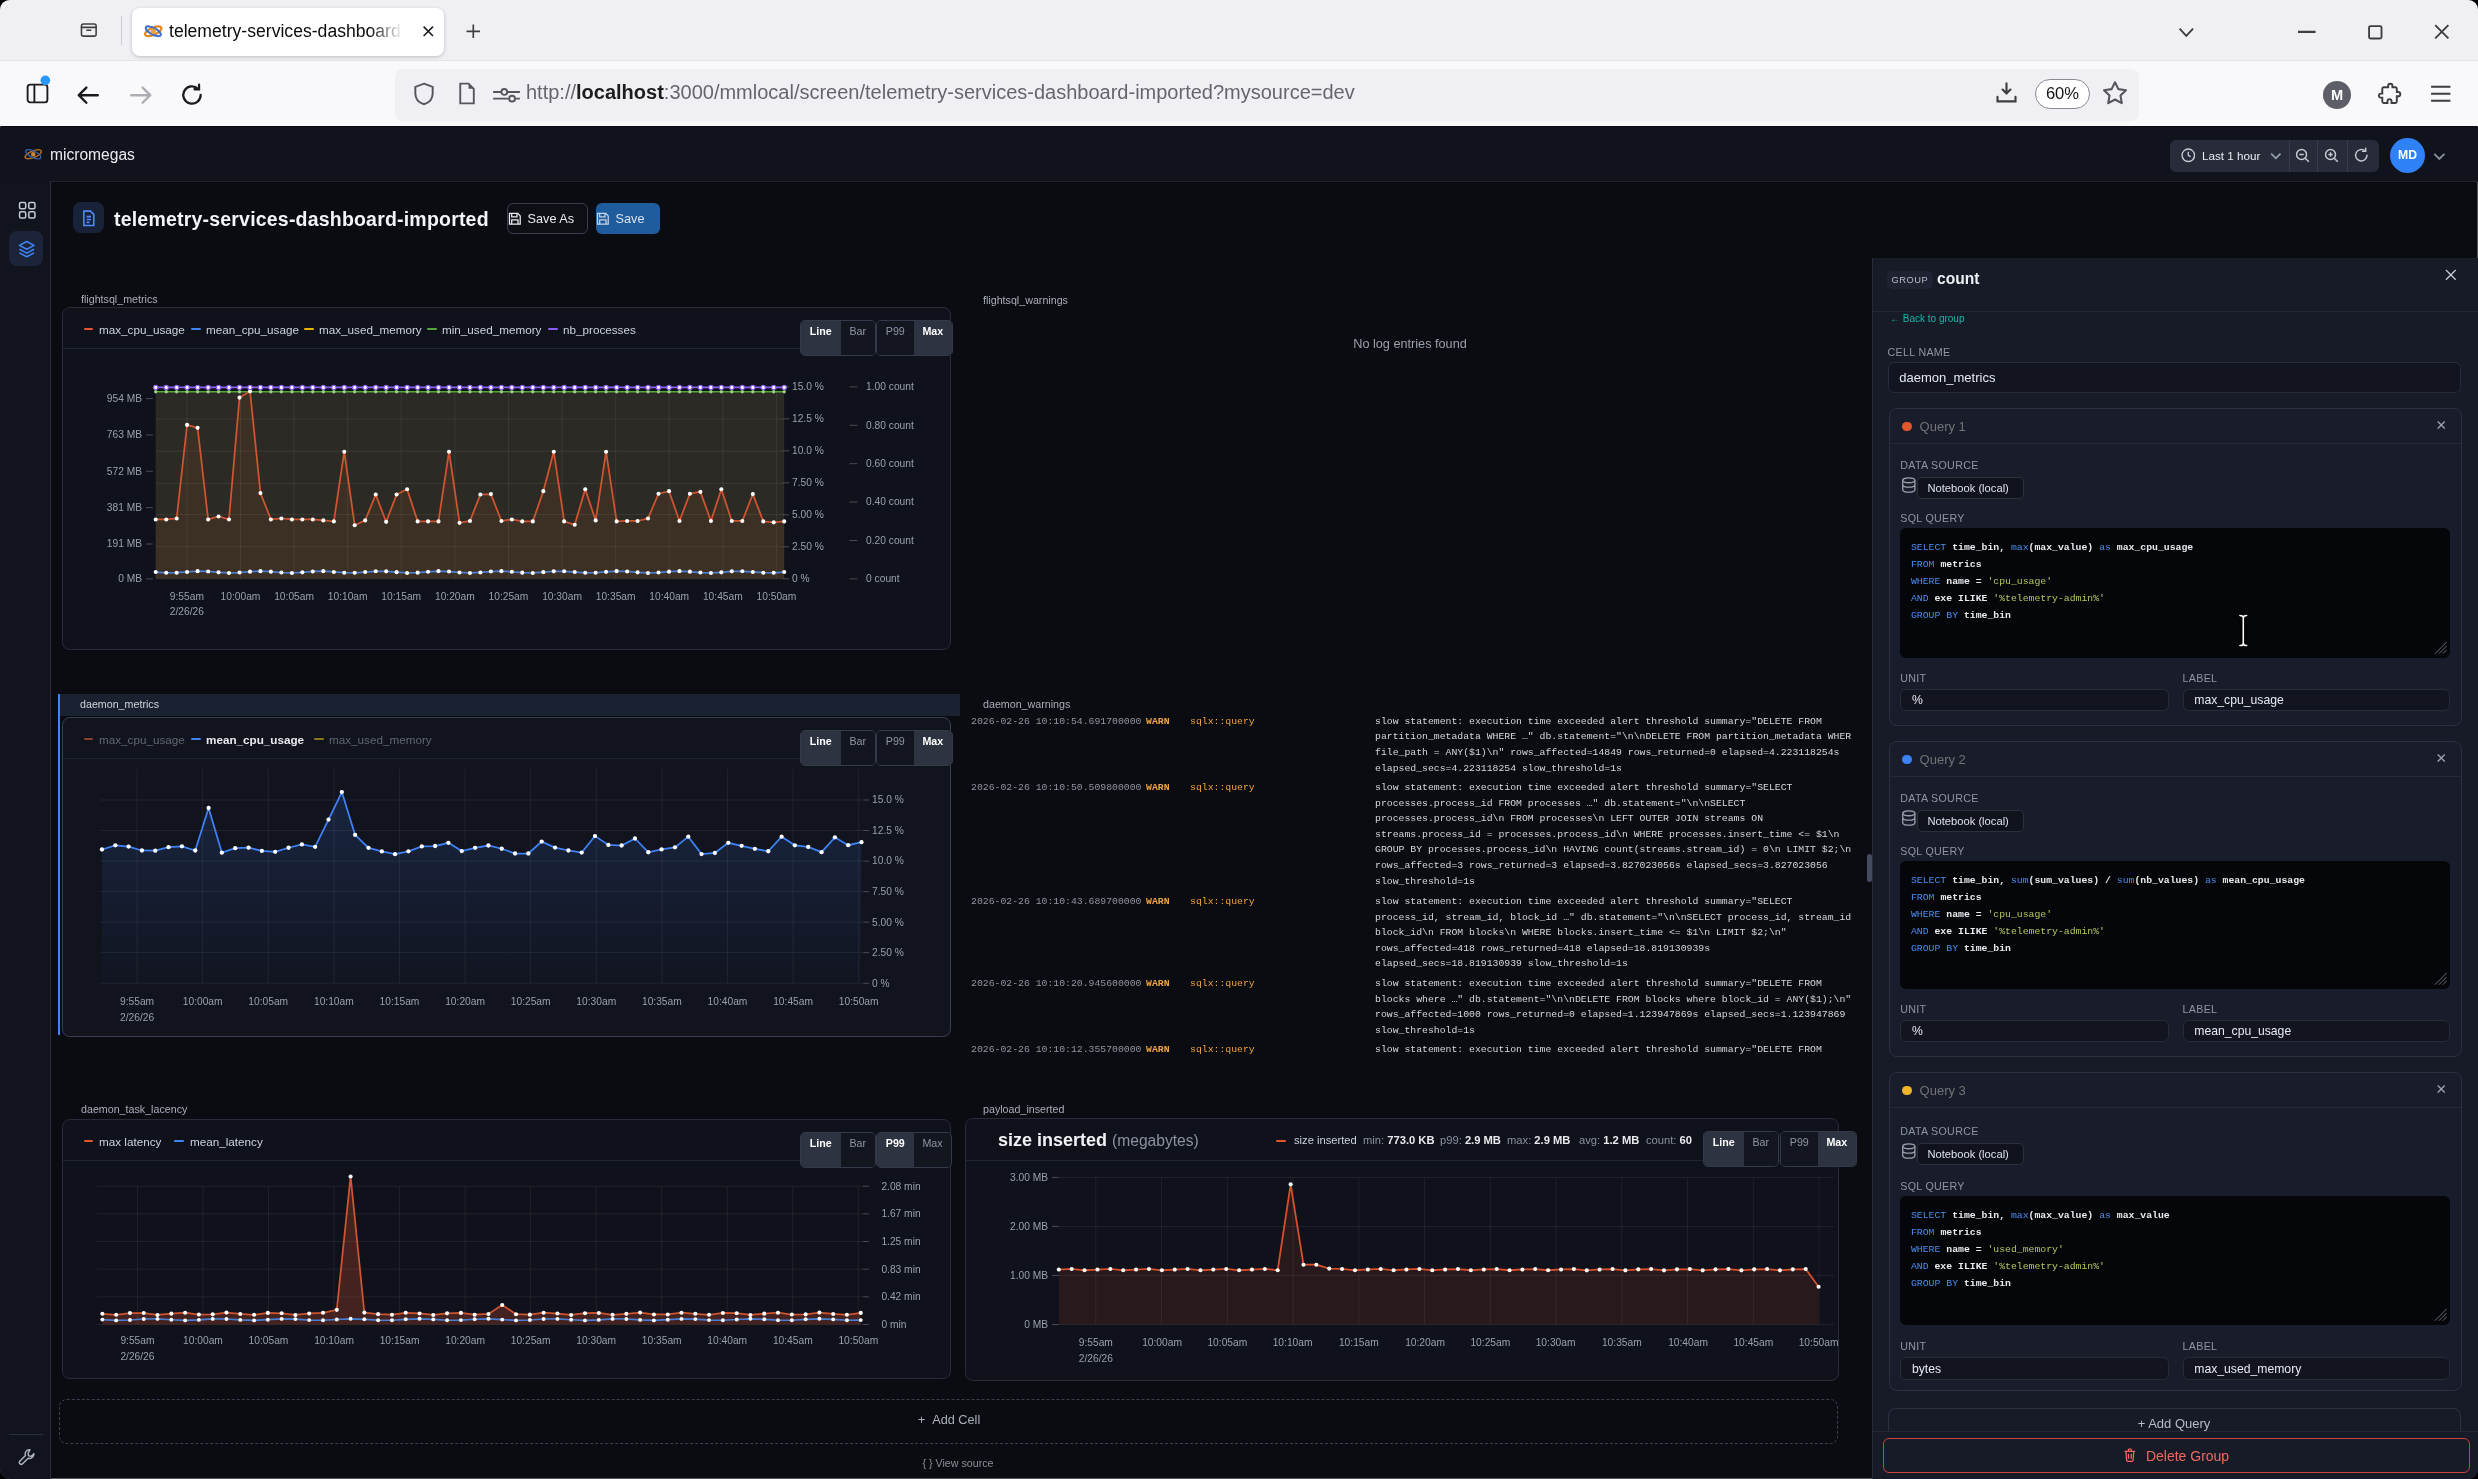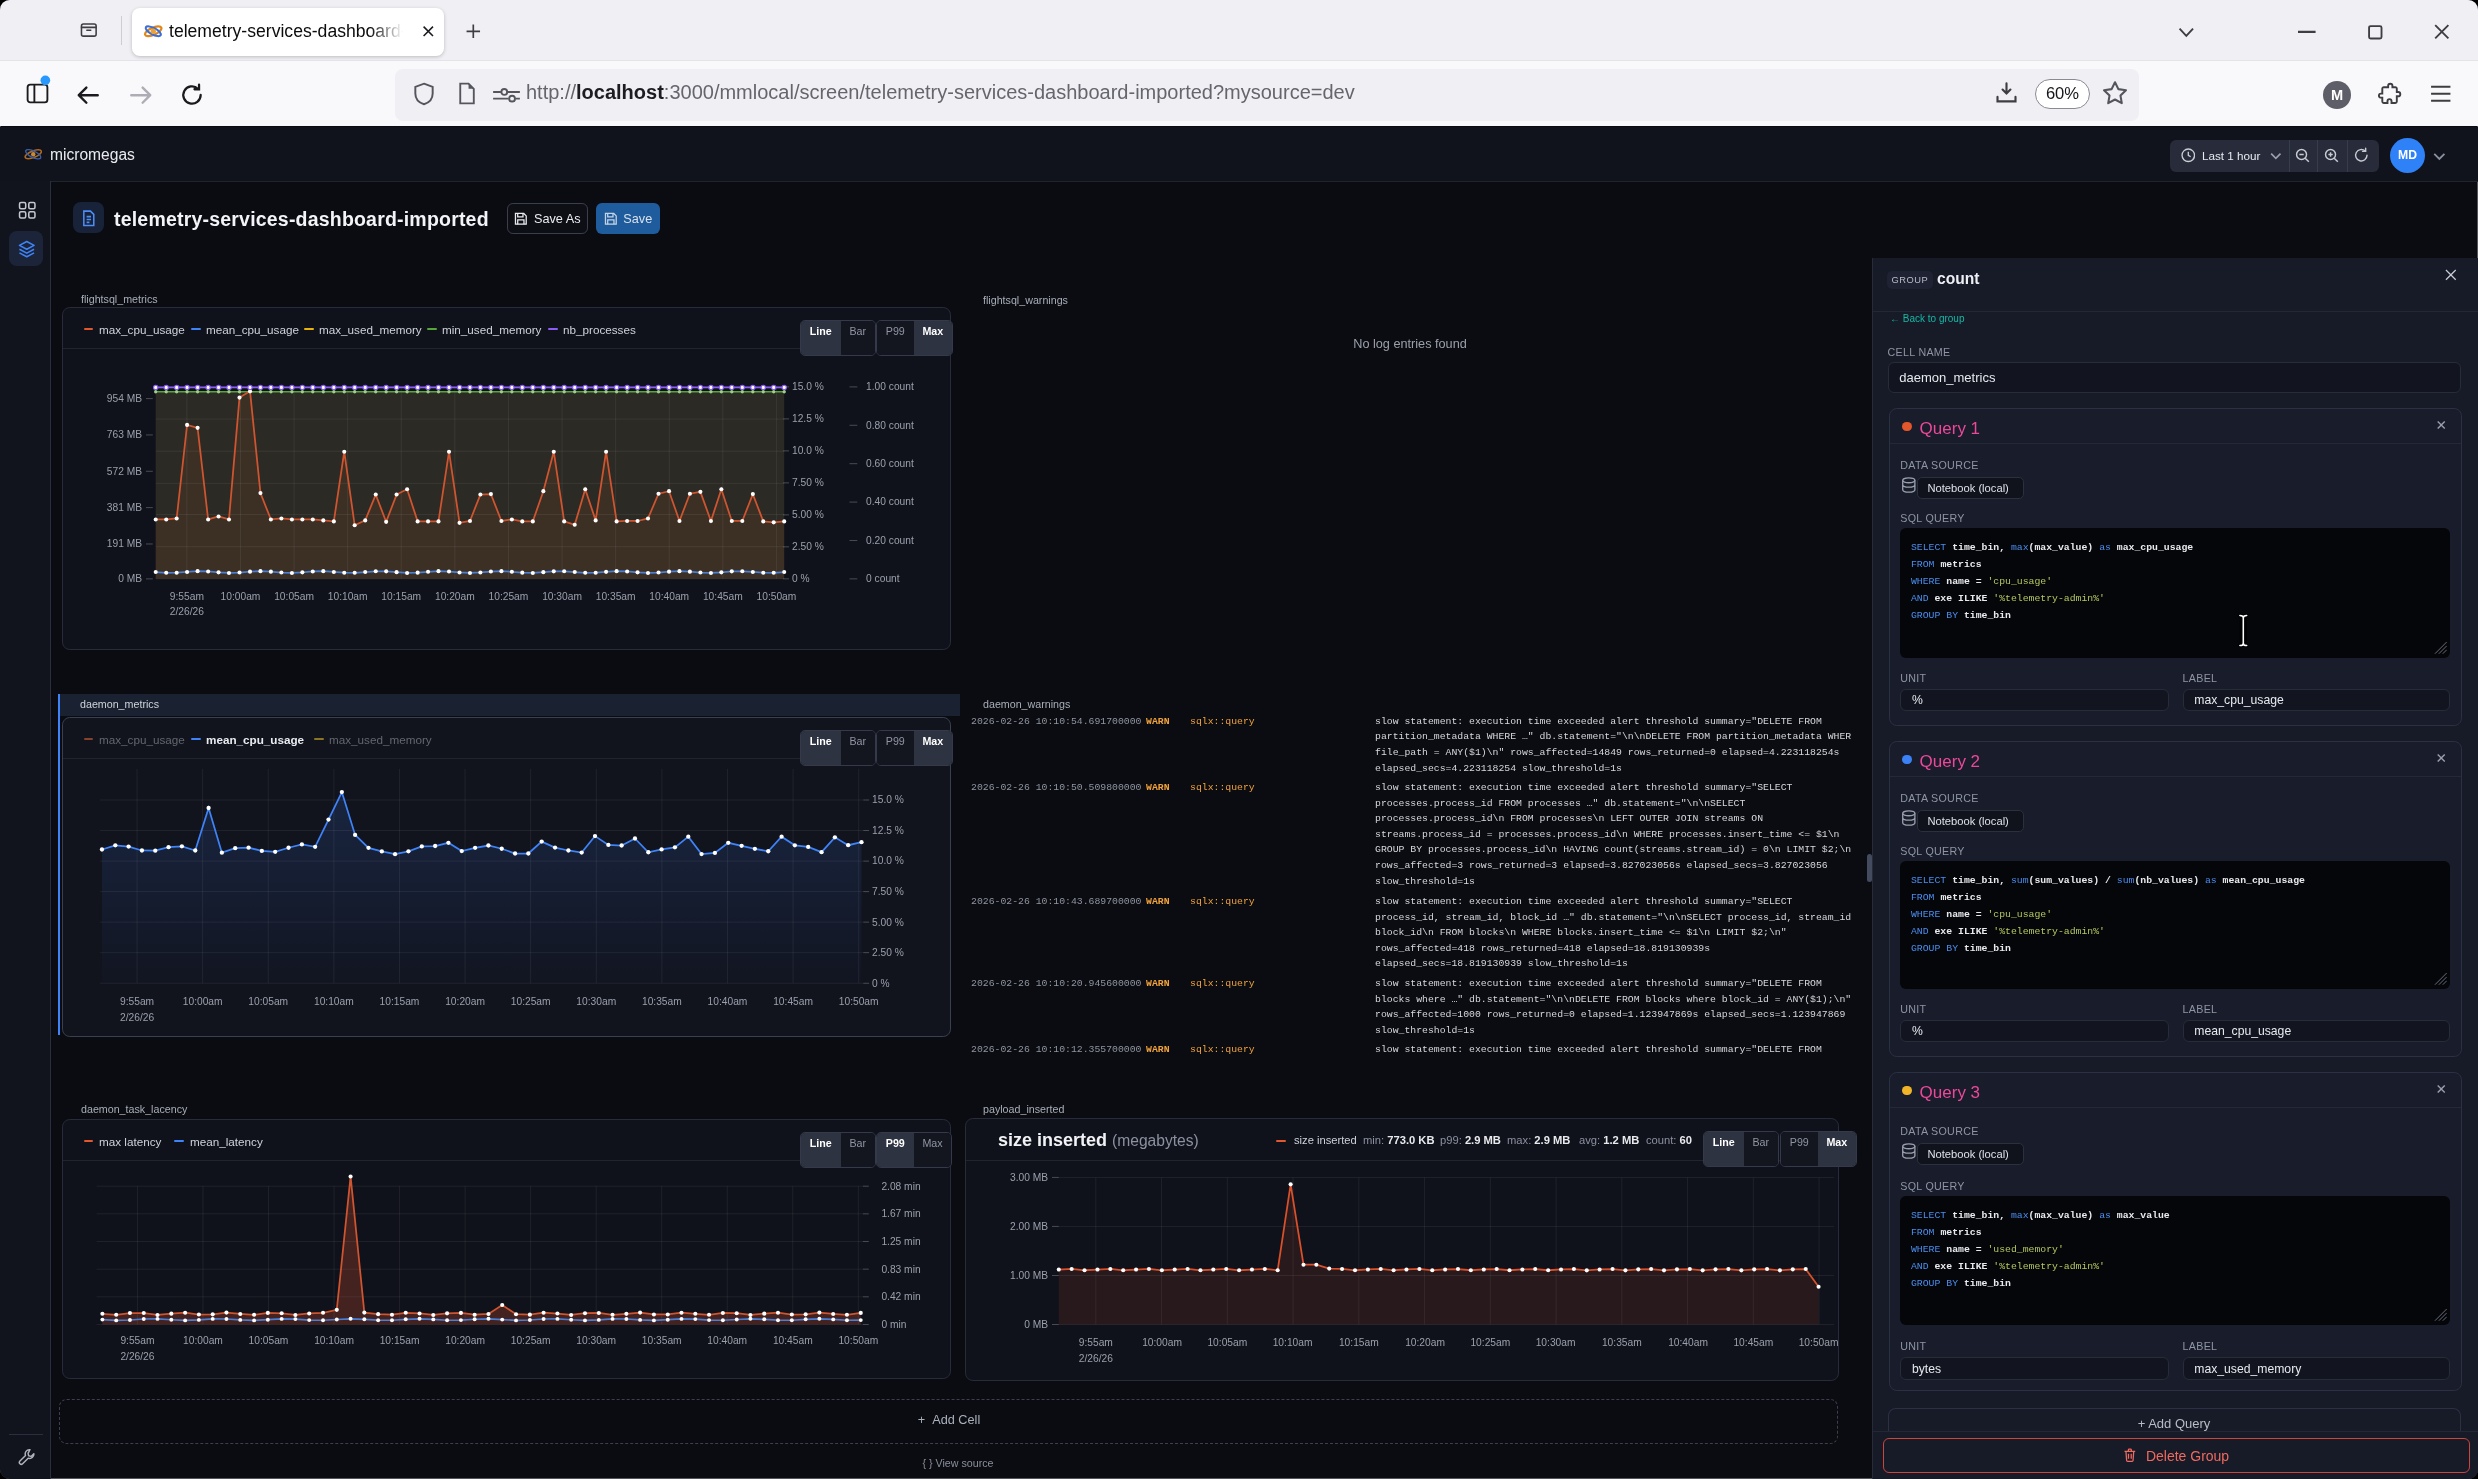--- a/index.html
+++ b/index.html
@@ -18,21 +18,21 @@
 #apphead{position:absolute;left:0;top:127px;width:2478px;height:55px;background:#11131c;border-bottom:1px solid #20242f}
 #brand{position:absolute;left:50px;top:18.5px;font-size:15.6px;color:#e9ebef}
 #timegrp{position:absolute;left:2170px;top:12.7px;width:209px;height:32px;background:#272b3a;border-radius:5.9px}
 .tgdiv{position:absolute;top:0;width:1px;height:32px;background:#383d4c}
 #avatar{position:absolute;left:2390px;top:10.7px;width:35px;height:35px;border-radius:50%;background:#2f81f7;color:#fff;font-size:12.2px;font-weight:700;text-align:center;line-height:35px}
 
 #sidebar{position:absolute;left:0;top:181px;width:51px;height:1298px;background:#12141d;border-right:1px solid #2b2f3d}
 #sbactive{position:absolute;left:8.8px;top:231px;width:34px;height:35px;background:#1b2438;border-radius:7.8px}
 #docicon{position:absolute;left:73px;top:202px;width:31px;height:31px;background:#182238;border-radius:7.8px}
 #pagetitle{position:absolute;left:114px;top:208px;font-size:19.5px;font-weight:700;color:#f3f4f7;letter-spacing:0.2px}
-.btn{position:absolute;height:31px;border-radius:5.9px;font-size:12.7px;color:#e9ebf0;display:flex;align-items:center;justify-content:center;gap:5.9px}
+.btn{position:absolute;height:31px;border-radius:5.9px;font-size:12.7px;color:#e9ebf0;display:flex;align-items:center;gap:5.9px}
 #saveas{left:507px;top:203px;width:81px;border:1px solid #3a3f4e;background:#0d0f15}
 #save{left:596px;top:203px;width:64px;background:#1e5c9e;color:#d9e0e9}
 .celllabel{position:absolute;font-size:10.7px;color:#a8aeb9}
 .panel{position:absolute;background:#10121b;border:1px solid #272b3a;border-radius:7.8px}
 .legdash{position:absolute;width:9.8px;height:2.9px;border-radius:2px;top:19.5px}
 .legtxt{position:absolute;top:14.6px;font-size:11.7px;color:#ced2da;white-space:nowrap}
 .legrow{position:absolute;left:0;top:0;width:100%;height:41px;border-bottom:1px solid #20242f}
 .tgl{position:absolute;top:11.7px;height:36px;border:1px solid #343a4b;border-radius:4.9px;display:flex;overflow:hidden}
 .tgl span{font-size:10.7px;padding:0 8.8px;line-height:20.5px;color:#8f95a2;background:#14161f}
 .tgl span.on{background:#2e3342;color:#fff;font-weight:700}
@@ -42,21 +42,21 @@
 .lts{color:#8f95a0}
 .lwarn{color:#f0a23c;font-weight:700}
 .ltgt{color:#f0a23c}
 
 #rpanel{position:absolute;left:1872px;top:258px;width:606px;height:1221px;background:#171a27;border-left:1px solid #272b3a}
 .rlabel{position:absolute;font-size:10.7px;color:#8f95a4;letter-spacing:0.3px}
 .rinput{position:absolute;background:#12151f;border:1px solid #272c3b;border-radius:5.9px;font-size:13px;color:#e6e9ef;display:flex;align-items:center;padding-left:10.7px}
 .qcard{position:absolute;left:15.6px;width:573px;border:1px solid #2b3043;border-radius:7.8px;background:#181c2b}
 .qhead{position:absolute;left:0;top:0;width:100%;height:35px;border-bottom:1px solid #242938}
 .qdot{position:absolute;left:12.7px;top:12.7px;width:9.8px;height:9.8px;border-radius:50%}
-.qtitle{position:absolute;left:30px;top:9.8px;font-size:17px;color:#ec4899}
+.qtitle{position:absolute;left:30px;top:9.8px;font-size:13px;color:#737373}
 .qx{position:absolute;right:13.7px;top:7.8px;font-size:13.7px;color:#9aa0ab}
 .sel{position:absolute;background:#10131c;border:1px solid #2b303f;border-radius:4.9px;font-size:11.2px;white-space:nowrap;color:#dde0e8;display:flex;align-items:center;padding:0 9.8px;gap:7.8px}
 .sql{position:absolute;background:#050609;border-radius:5.9px;font-family:"Liberation Mono",monospace;font-size:9.8px;line-height:17px;padding:10.7px 0 0 10.7px;color:#e8eaee;font-weight:700}
 .sql .k{color:#4b8ef0;font-weight:400}
 .sql .s{color:#b4c95f;font-weight:400}
 .sql div{white-space:pre}
 </style></head><body>
 <div id="win">
 
 <div id="tabstrip">

